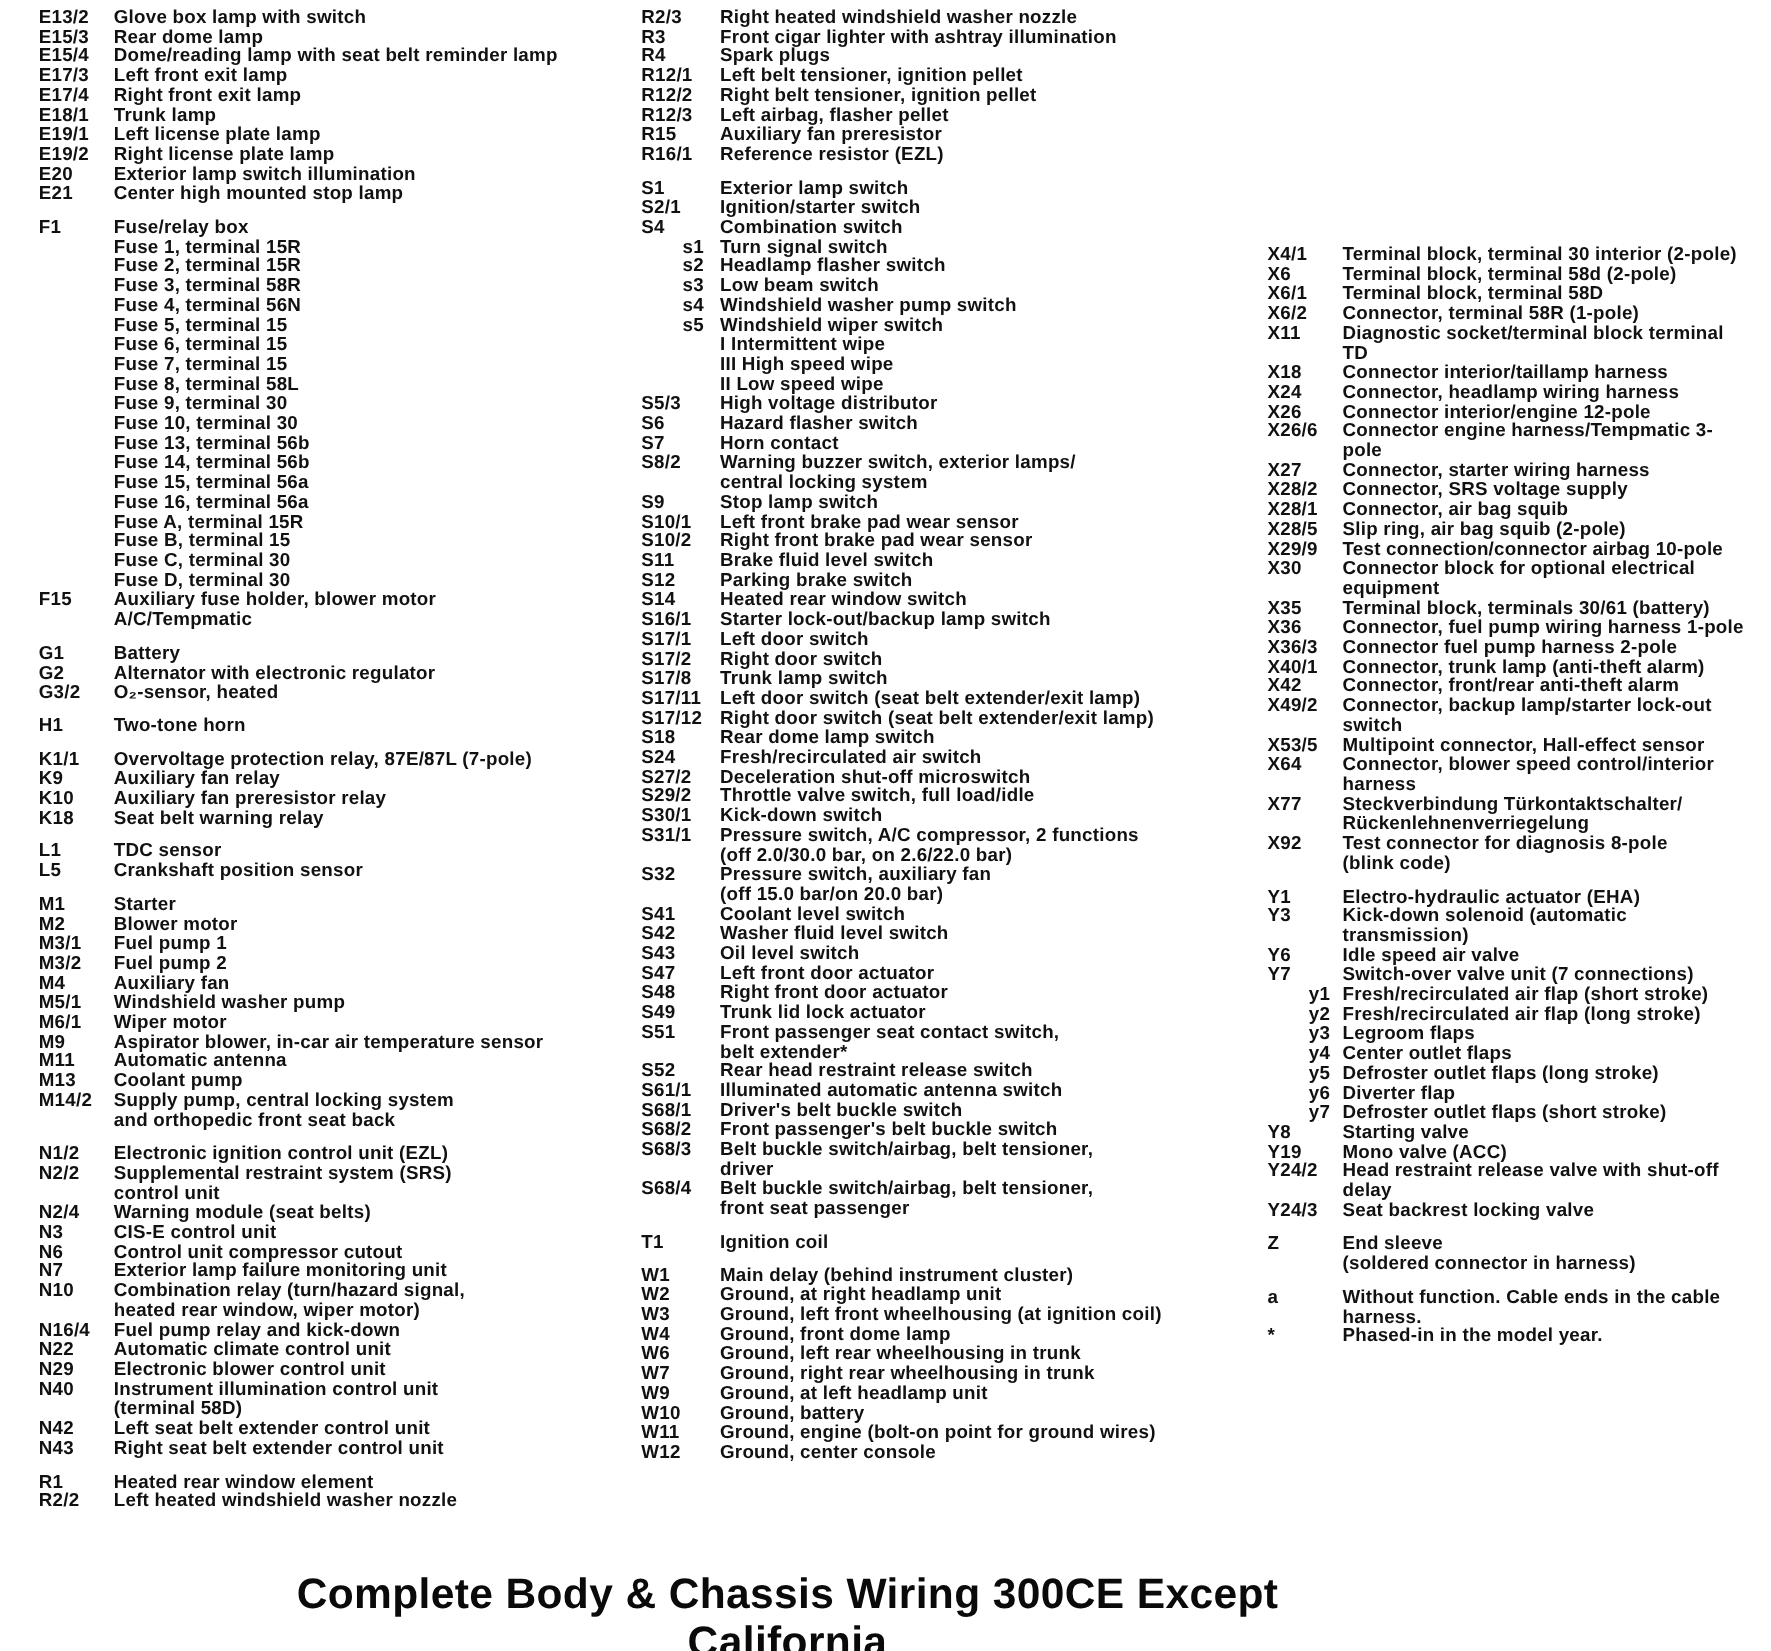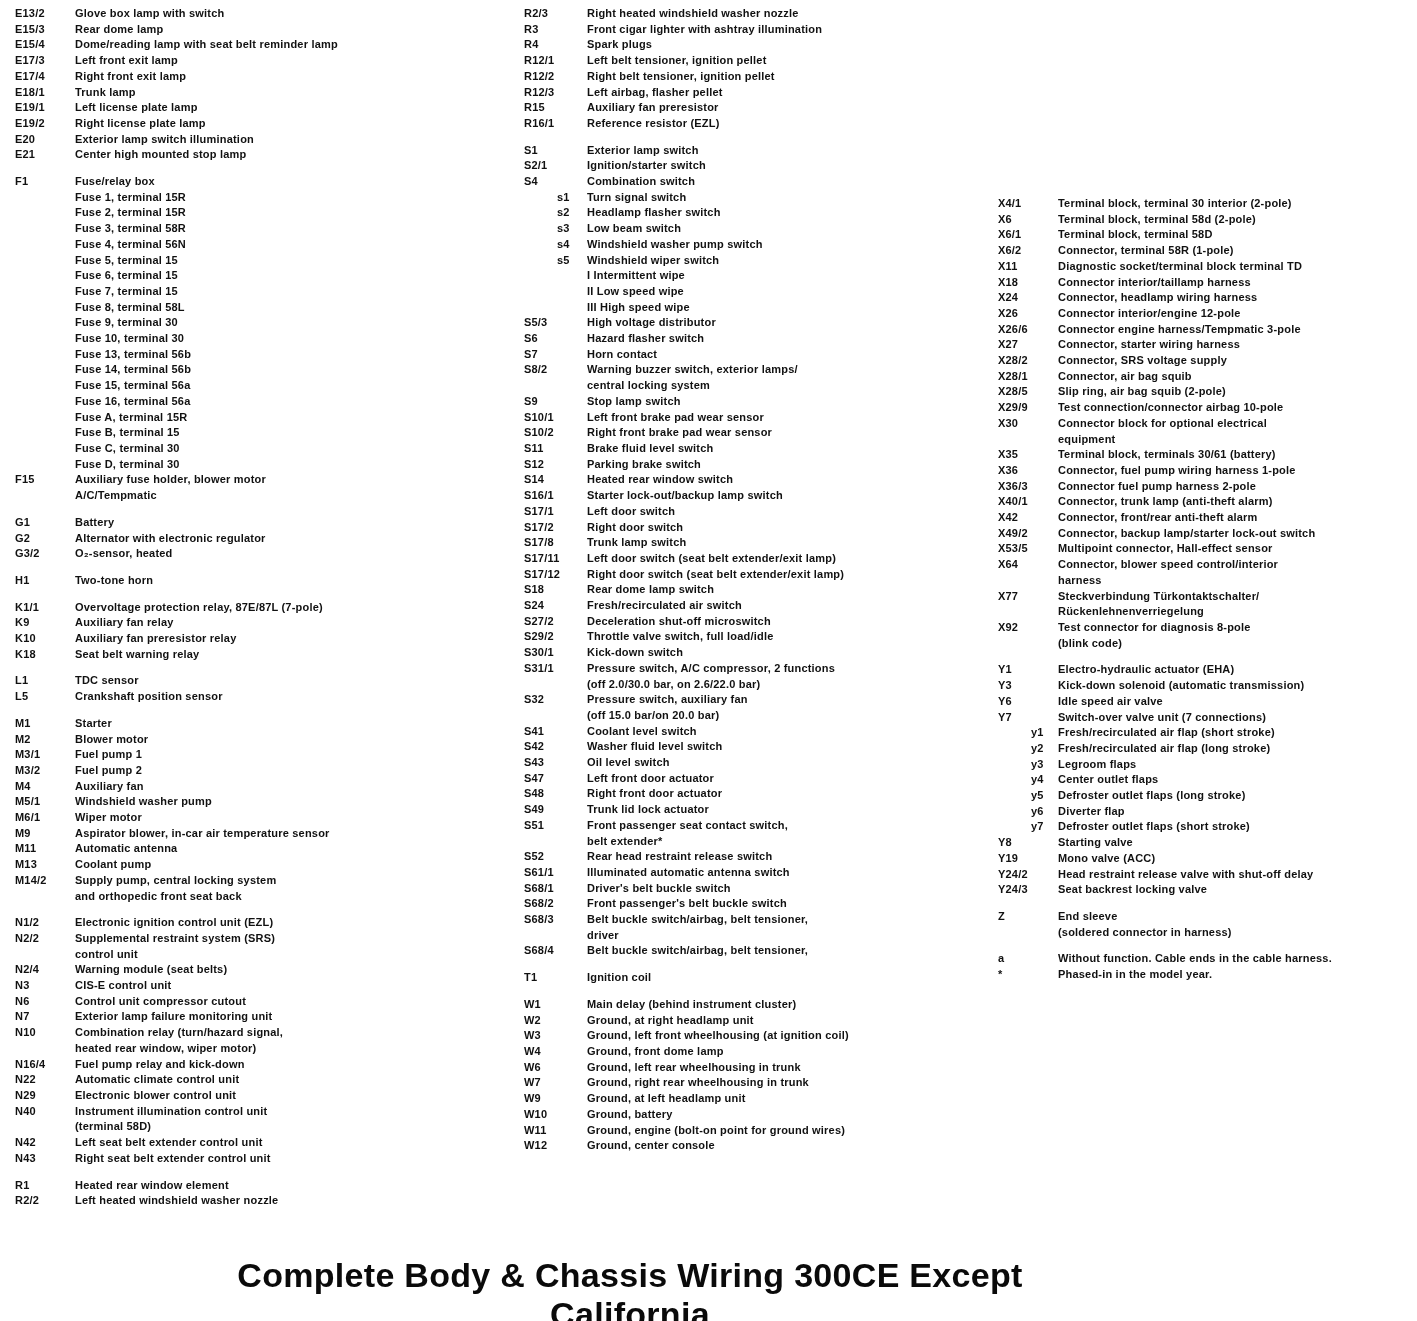--- a/index.html
+++ b/index.html
@@ -11,28 +11,29 @@
     position: relative;
     width: 1417px;
     height: 1321px;
     background: #ffffff;
     overflow: hidden;
     font-family: "Liberation Sans", sans-serif;
     color: #111111;
   }
   .col {
     position: absolute;
-    font-size: 11px;
+    font-size: 15px;
     font-weight: 700;
     line-height: 15.7px;
     letter-spacing: 0.2px;
     white-space: nowrap;
+    margin-left: 16px;
   }
   .col1 { left: 15px;   top: 6px;   width: 478px; }
-  .col2 { left: 524px;  top: 6px;   width: 495px; }
+  .col2 { left: 497px;  top: 6px;   width: 495px; }
   .col3 { left: 998px; top: 196px; width: 387px; }
   .section { margin-bottom: 11px; }
   .row { display: flex; align-items: flex-start; }
   .code {
     flex: 0 0 auto;
     box-sizing: border-box;
     display: inline-block;
   }
   .col1 .code { width: 60px; }
   .col2 .code { width: 63px; }
@@ -426,25 +427,25 @@
         <div class="row ind1">
           <span class="code">s5</span>
           <span class="desc">Windshield wiper switch</span>
         </div>
         <div class="row">
           <span class="code"></span>
           <span class="desc">I  Intermittent wipe</span>
         </div>
         <div class="row">
           <span class="code"></span>
+          <span class="desc">III High speed wipe</span>
+        </div>
+        <div class="row">
+          <span class="code"></span>
           <span class="desc">II  Low speed wipe</span>
-        </div>
-        <div class="row">
-          <span class="code"></span>
-          <span class="desc">III High speed wipe</span>
         </div>
         <div class="row">
           <span class="code">S5/3</span>
           <span class="desc">High voltage distributor</span>
         </div>
         <div class="row">
           <span class="code">S6</span>
           <span class="desc">Hazard flasher switch</span>
         </div>
         <div class="row">
@@ -595,20 +596,24 @@
           <span class="code">S68/3</span>
           <span class="desc">Belt buckle switch/airbag, belt tensioner,</span>
         </div>
         <div class="row">
           <span class="code"></span>
           <span class="desc">driver</span>
         </div>
         <div class="row">
           <span class="code">S68/4</span>
           <span class="desc">Belt buckle switch/airbag, belt tensioner,</span>
+        </div>
+        <div class="row">
+          <span class="code"></span>
+          <span class="desc">front seat passenger</span>
         </div>
       </div>
       <div class="section">
         <div class="row">
           <span class="code">T1</span>
           <span class="desc">Ignition coil</span>
         </div>
       </div>
       <div class="section">
         <div class="row">

